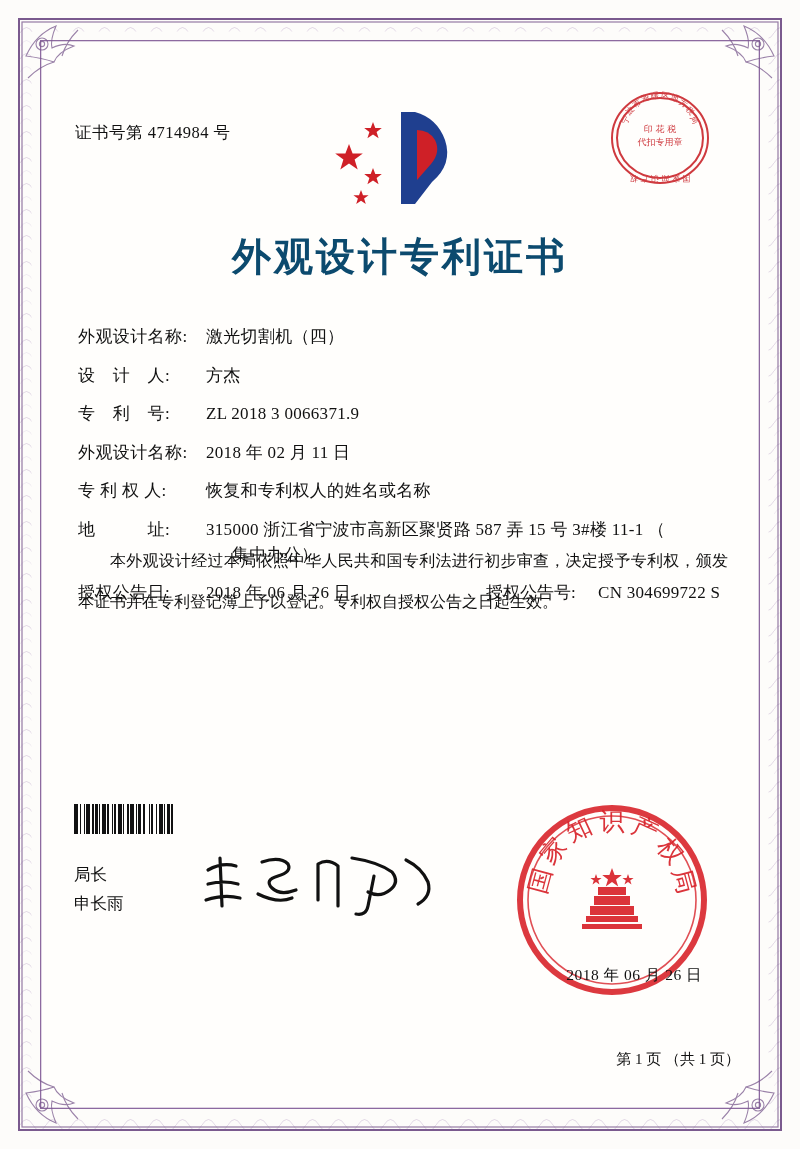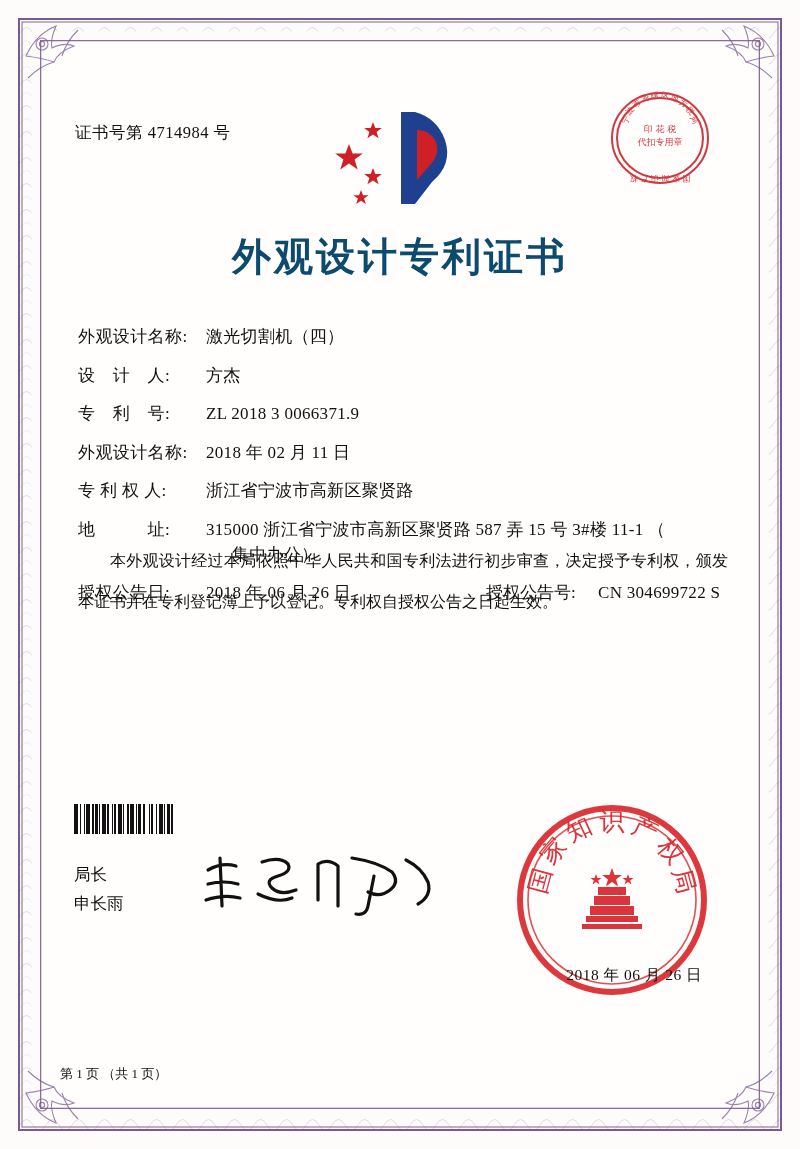--- a/index.html
+++ b/index.html
@@ -197,23 +197,23 @@
     top: 905px;
     font-size: 15.5px;
     color: #111;
     letter-spacing: .5px;
   }
   
   .footer {
     position: absolute;
     left: 0;
     right: 0;
-    bottom: 6px;
-    text-align: left;
-    font-size: 13px;
+    bottom: 20px;
+    text-align: right;
+    font-size: 15px;
     color: #111;
   }
 </style>
 </head>
 <body>
 
 <div class="page">
 
   <div class="border-outer"></div>
   <div class="border-inner"></div>
@@ -325,21 +325,21 @@
         <div class="val">ZL 2018 3 0066371.9</div>
       </div>
 
       <div class="row">
         <div class="lbl">外观设计名称:</div>
         <div class="val">2018 年 02 月 11 日</div>
       </div>
 
       <div class="row">
         <div class="lbl">专 利 权 人:</div>
-        <div class="val">浙江省宁波市高新区聚贤路</div>
+        <div class="val">恢复和专利权人的姓名或名称</div>
       </div>
 
       <div class="row">
         <div class="lbl">地　　　址:</div>
         <div class="val">
           <span>315000 浙江省宁波市高新区聚贤路 587 弄 15 号 3#楼 11-1 （</span>
           <span class="sub">集中办公）</span>
         </div>
       </div>
 

